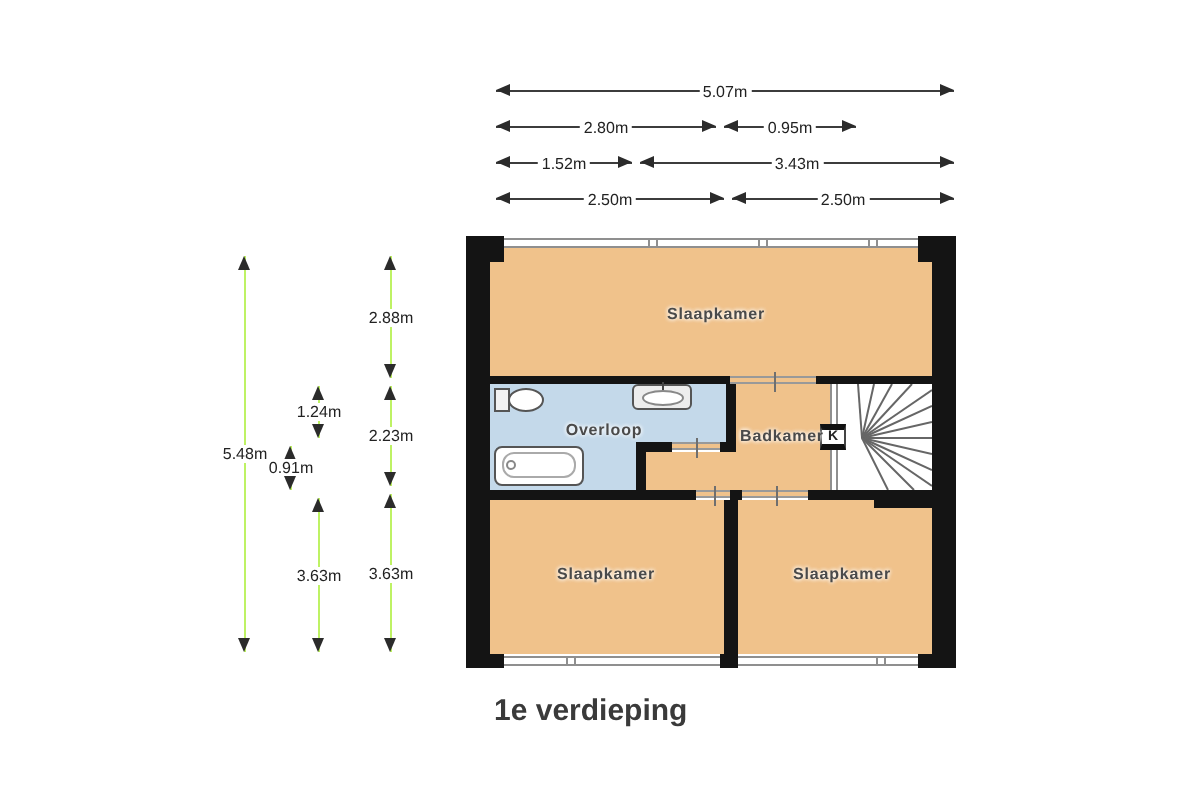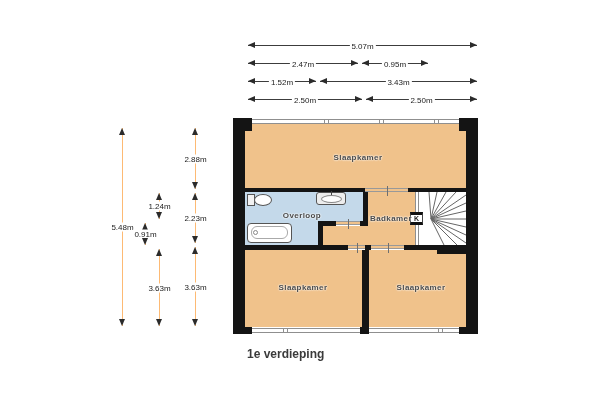--- a/index.html
+++ b/index.html
@@ -8,21 +8,21 @@
   #stage { position:relative; width:548px; height:400px; background:#fff; }
 
   
   .dimh { position:absolute; height:1px; background:#3c3c3c; }
   .dimh::before { content:""; position:absolute; left:0; top:-3px;
     border-top:3px solid transparent; border-bottom:3px solid transparent;
     border-right:7px solid #2b2b2b; }
   .dimh::after { content:""; position:absolute; right:0; top:-3px;
     border-top:3px solid transparent; border-bottom:3px solid transparent;
     border-left:7px solid #2b2b2b; }
-  .dimv { position:absolute; width:1px; background:#fdba74; }
+  .dimv { position:absolute; width:1px; background:#bef264; }
   .dimv::before { content:""; position:absolute; top:0; left:-3px;
     border-left:3px solid transparent; border-right:3px solid transparent;
     border-bottom:7px solid #2b2b2b; }
   .dimv::after { content:""; position:absolute; bottom:0; left:-3px;
     border-left:3px solid transparent; border-right:3px solid transparent;
     border-top:7px solid #2b2b2b; }
   .dlab { position:absolute; left:50%; top:50%; transform:translate(-50%,-50%);
     background:#fff; font-size:8px; line-height:9px; color:#222;
     padding:0 2px; white-space:nowrap; }
 
@@ -39,32 +39,32 @@
     border:1px solid #8f8f8f; }
   .doorh { position:absolute; height:4px;
     border-top:1px solid #999; border-bottom:1px solid #999; }
   .tickv { position:absolute; left:50%; top:-3px; width:1px; height:10px; background:#6f6f6f; }
   .railing { position:absolute; background:#fff;
     border-left:1px solid #8f8f8f; border-right:1px solid #8f8f8f; }
   #kbox { position:absolute; background:#fff; border:1px solid #444;
     border-top:3px solid #111; border-bottom:3px solid #111;
     font-size:7px; font-weight:bold; color:#222; text-align:center; line-height:7px; }
   .fixture { position:absolute; }
-  #caption { position:absolute; font-size:12px; font-weight:bold; color:#3a3a3a; }
+  #caption { position:absolute; font-size:15px; font-weight:bold; color:#3a3a3a; }
 </style>
 </head>
 <body>
 
 <div id="stage">
 
   <div class="dimh" style="left:248px;top:45px;width:229px">
     <span class="dlab">5.07m</span>
   </div>
   <div class="dimh" style="left:248px;top:63px;width:110px">
-    <span class="dlab">2.47m</span>
+    <span class="dlab">2.80m</span>
   </div>
   <div class="dimh" style="left:362px;top:63px;width:66px">
     <span class="dlab">0.95m</span>
   </div>
   <div class="dimh" style="left:248px;top:81px;width:68px">
     <span class="dlab">1.52m</span>
   </div>
   <div class="dimh" style="left:320px;top:81px;width:157px">
     <span class="dlab">3.43m</span>
   </div>

